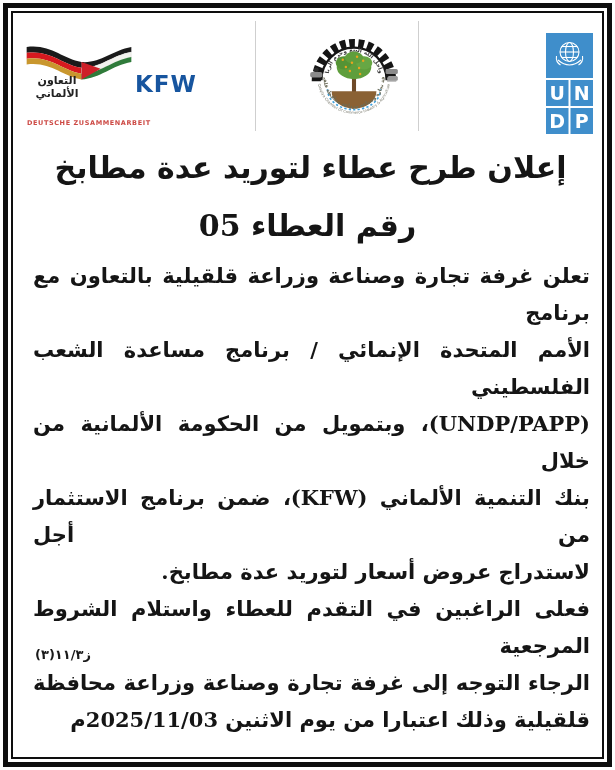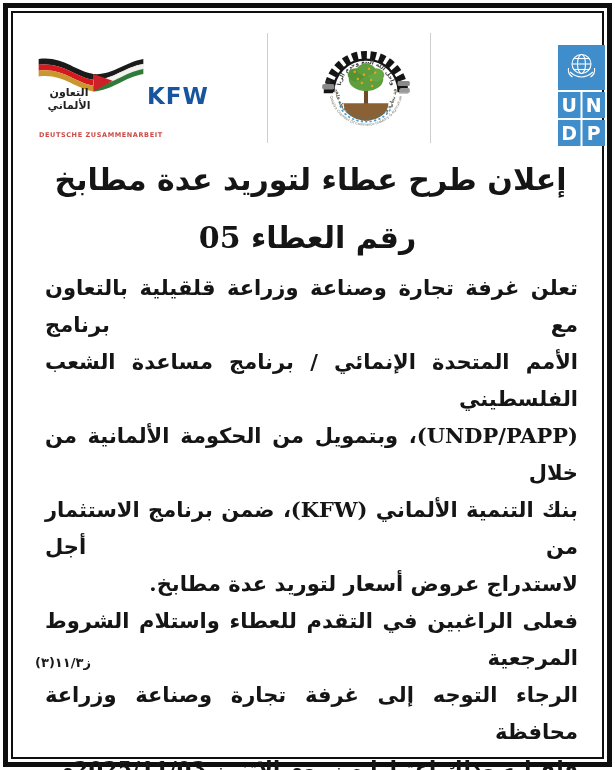--- a/index.html
+++ b/index.html
@@ -2,21 +2,21 @@
 <html lang="ar" dir="rtl"><head>
 <meta charset="utf-8">
 <style>
   html,body{margin:0;padding:0;background:#ffffff;}
   body{width:615px;height:770px;position:relative;overflow:hidden;
        font-family:"DejaVu Serif","DejaVu Sans",serif;color:#151515;}
   .outer-frame{position:absolute;left:3px;top:3px;right:3px;bottom:3px;
        border:5px solid #0e0e0e;}
   .inner-frame{position:absolute;left:3px;top:3px;right:3px;bottom:3px;
        border:2px solid #0e0e0e;}
-  .content{position:absolute;inset:0;padding:12px;direction:rtl;}
+  .content{position:absolute;inset:0;padding:0;direction:rtl;}
 
   
   .header{position:relative;height:128px;}
   .vdivider{position:absolute;top:8px;height:110px;width:1px;background:#cfcfcf;}
   .div-left{left:242px;} .div-right{left:405px;}
 
   .german-group{position:absolute;left:10px;top:18px;width:225px;height:104px;direction:ltr;}
   .ribbon{position:absolute;left:2px;top:6px;}
   .coop-ar{position:absolute;left:8px;top:44px;width:52px;text-align:center;direction:rtl;
        font:bold 11px/12.5px "DejaVu Sans",sans-serif;color:#222;}
@@ -32,21 +32,21 @@
   .titleblock{margin-top:6px;text-align:center;}
   .title1{font:bold 30px/42px "DejaVu Serif","DejaVu Sans",serif;margin-left:6px;}
   .title2{font:bold 30px/42px "DejaVu Serif","DejaVu Sans",serif;margin-top:16px;}
 
   
   .bodytext{padding:10px 12px 0 20px;}
   .bline{font:bold 21px/37px "DejaVu Serif","DejaVu Sans",serif;
        text-align:justify;text-align-last:justify;}
   .bline.pend{text-align-last:right;}
   .adref{position:absolute;left:22px;top:634px;direction:rtl;
-       font:bold 13px "DejaVu Sans",sans-serif;color:#1a1a1a;margin-top:8px;}
+       font:bold 13px "DejaVu Sans",sans-serif;color:#1a1a1a;}
 </style>
 </head>
 <body>
 
 <div class="outer-frame">
  <div class="inner-frame">
   <div class="content">
 
     <div class="header">
       <div class="vdivider div-left"></div>

